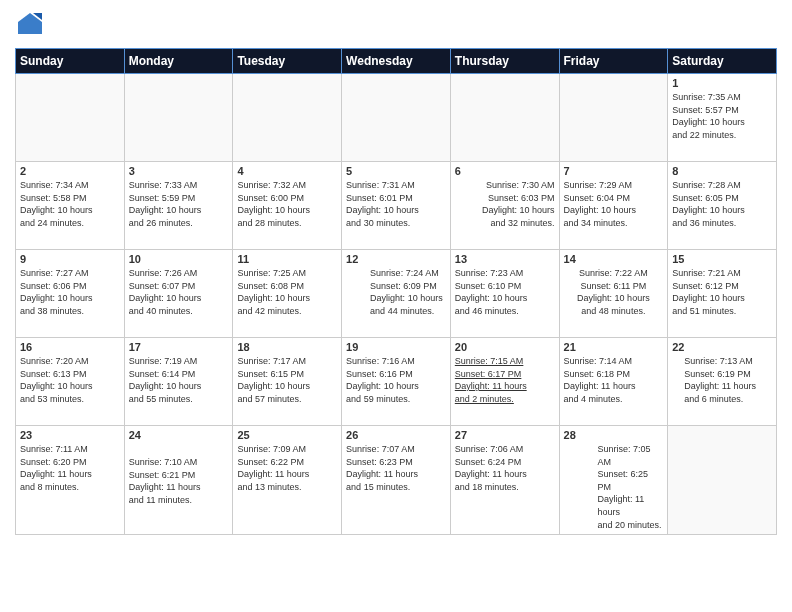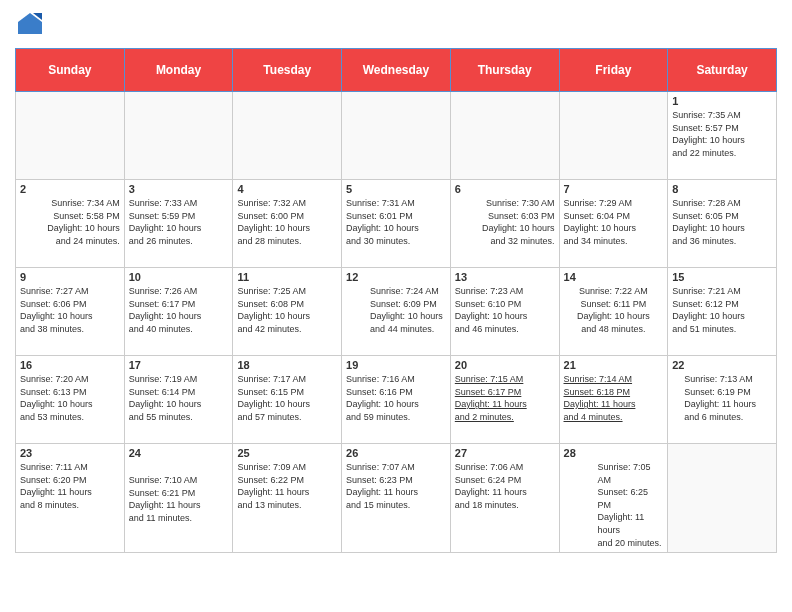--- a/index.html
+++ b/index.html
@@ -55,26 +55,26 @@
     }
     .subtitle {
       font-size: 14px;
       color: #555;
     }
     .calendar {
       width: 100%;
       border-collapse: collapse;
     }
     .calendar th {
-      background-color: #ef4444;
+      background-color: #0f172a;
       color: white;
       font-size: 12px;
       font-weight: bold;
-      padding: 14px 4px;
-      text-align: center;
+      padding: 5px 4px;
+      text-align: left;
       border: 1px solid #5590d4;
     }
     .calendar td {
       width: calc(100% / 7);
       vertical-align: top;
       border: 1px solid #ccc;
       padding: 3px 4px;
       font-size: 9.5px;
       color: #333;
       height: 88px;
@@ -141,21 +141,21 @@
             <span class="day-number">1</span>
             <div class="day-info" style="white-space: pre-line;">Sunrise: 7:35 AM
 Sunset: 5:57 PM
 Daylight: 10 hours
 and 22 minutes.</div>
           </td>
         </tr>
         <tr>
           <td>
             <span class="day-number">2</span>
-            <div class="day-info" style="white-space: pre-line; text-align: right;">Sunrise: 7:34 AM
+            <div class="day-info" style="white-space: pre-line;">Sunrise: 7:34 AM
 Sunset: 5:58 PM
 Daylight: 10 hours
 and 24 minutes.</div>
           </td>
           <td>
             <span class="day-number">3</span>
             <div class="day-info" style="white-space: pre-line;">Sunrise: 7:33 AM
 Sunset: 5:59 PM
 Daylight: 10 hours
 and 26 minutes.</div>
@@ -200,21 +200,21 @@
           <td>
             <span class="day-number">9</span>
             <div class="day-info" style="white-space: pre-line;">Sunrise: 7:27 AM
 Sunset: 6:06 PM
 Daylight: 10 hours
 and 38 minutes.</div>
           </td>
           <td>
             <span class="day-number">10</span>
             <div class="day-info" style="white-space: pre-line;">Sunrise: 7:26 AM
-Sunset: 6:17 PM
+Sunset: 6:07 PM
 Daylight: 10 hours
 and 40 minutes.</div>
           </td>
           <td>
             <span class="day-number">11</span>
             <div class="day-info" style="white-space: pre-line;">Sunrise: 7:25 AM
 Sunset: 6:08 PM
 Daylight: 10 hours
 and 42 minutes.</div>
           </td>
@@ -278,21 +278,21 @@
           </td>
           <td>
             <span class="day-number">20</span>
             <div class="day-info" style="white-space: pre-line; text-decoration: underline;">Sunrise: 7:15 AM
 Sunset: 6:17 PM
 Daylight: 11 hours
 and 2 minutes.</div>
           </td>
           <td>
             <span class="day-number">21</span>
-            <div class="day-info" style="white-space: pre-line; text-decoration: underline;">Sunrise: 7:14 AM
+            <div class="day-info" style="white-space: pre-line;">Sunrise: 7:14 AM
 Sunset: 6:18 PM
 Daylight: 11 hours
 and 4 minutes.</div>
           </td>
           <td>
             <span class="day-number">22</span>
             <div class="day-info" style="white-space: pre-line; margin-left: 12px;">Sunrise: 7:13 AM
 Sunset: 6:19 PM
 Daylight: 11 hours
 and 6 minutes.</div>

